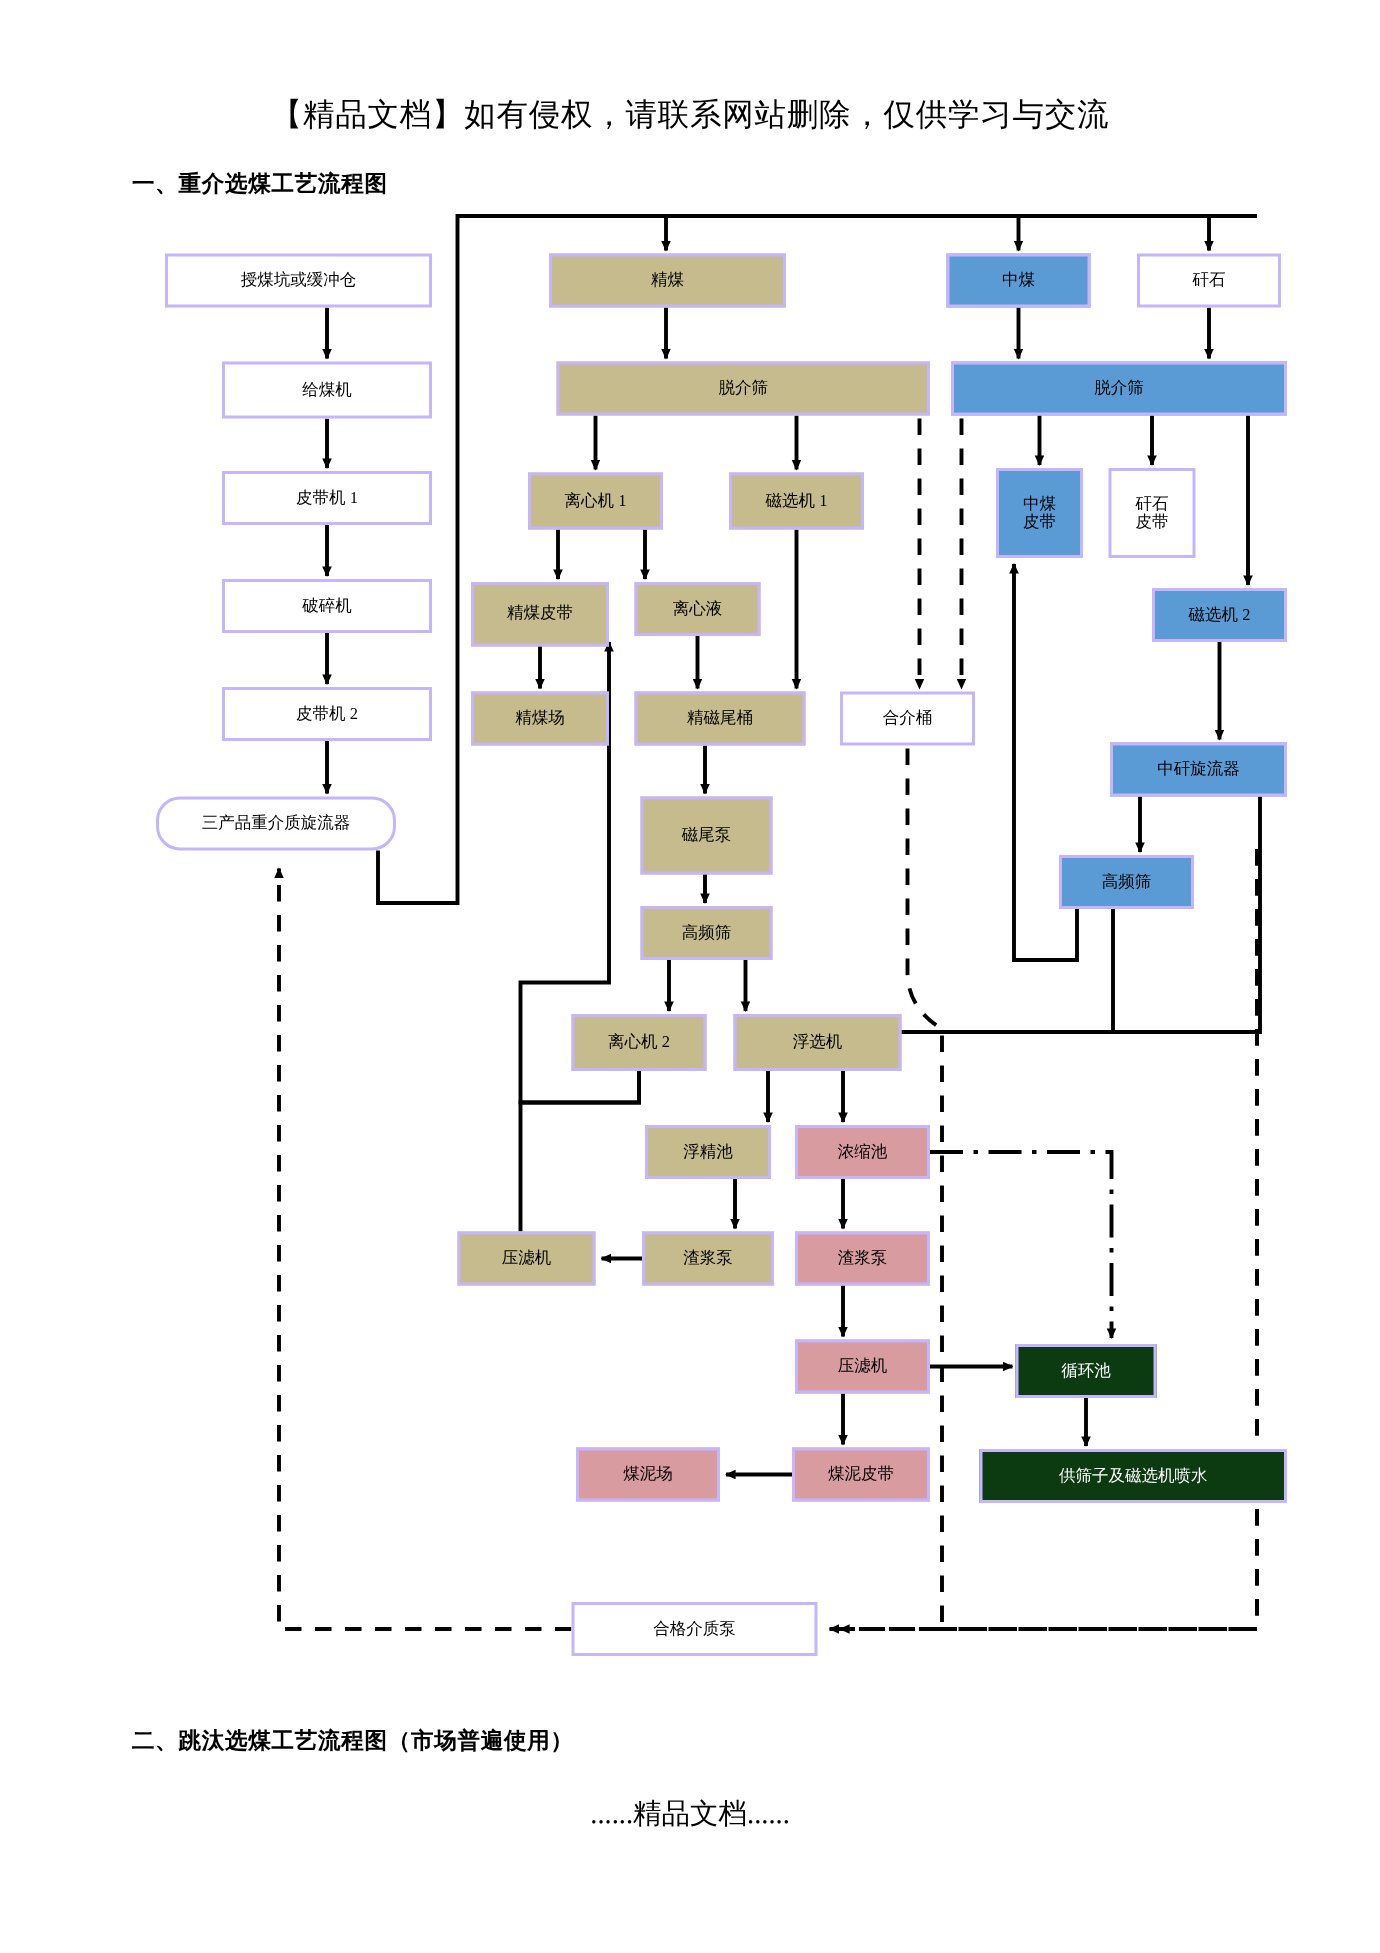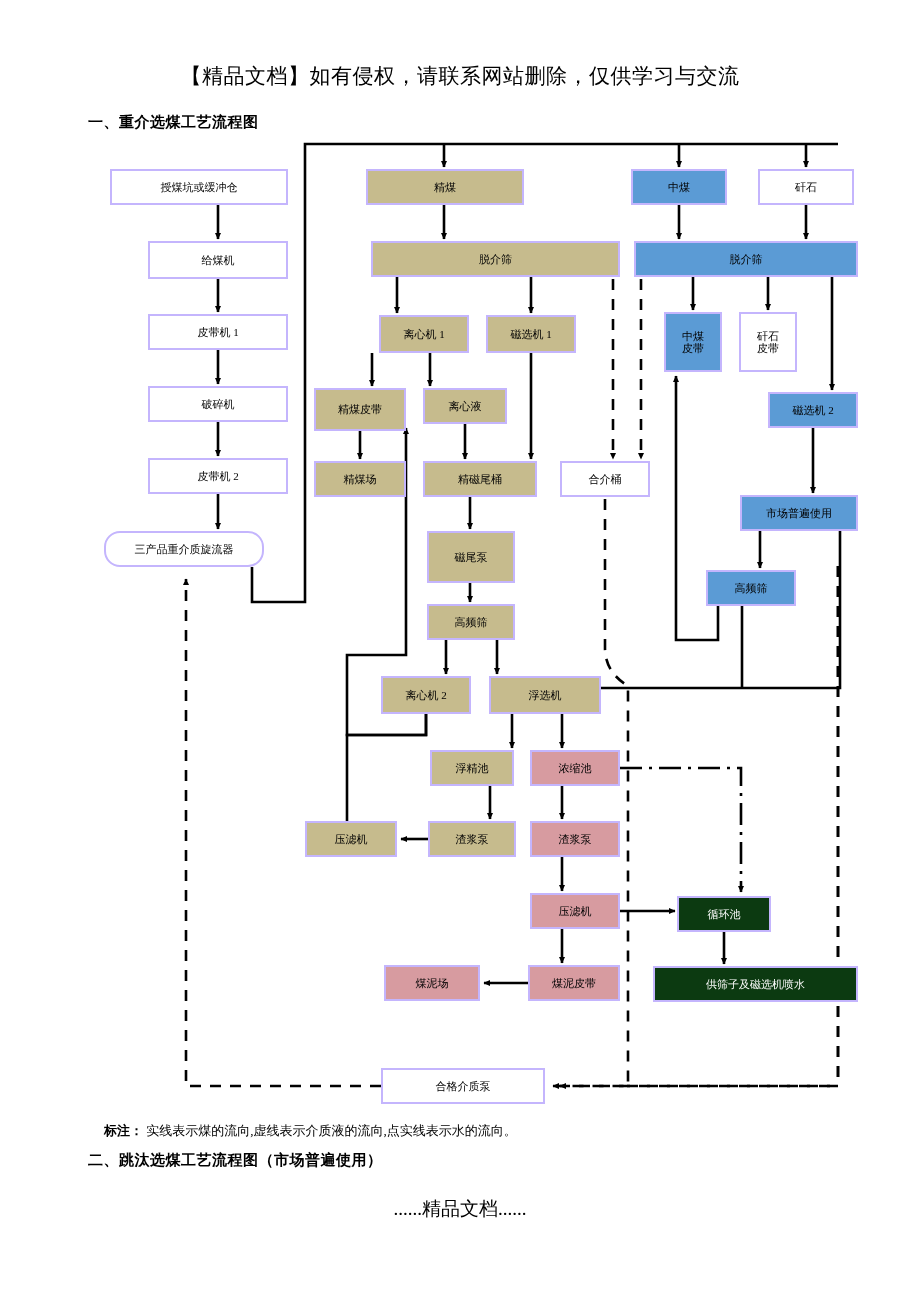--- a/index.html
+++ b/index.html
@@ -123,21 +123,21 @@
 
   <div id="boxlayer">
       <div class="bx w" style="left: 110px; top: 169px; width: 178px; height: 36px; white-space: pre-line;">授煤坑或缓冲仓</div>
       <div class="bx w" style="left: 148px; top: 241px; width: 140px; height: 38px; white-space: pre-line;">给煤机</div>
       <div class="bx w" style="left: 148px; top: 314px; width: 140px; height: 36px; white-space: pre-line;">皮带机 1</div>
       <div class="bx w" style="left: 148px; top: 386px; width: 140px; height: 36px; white-space: pre-line;">破碎机</div>
       <div class="bx w" style="left: 148px; top: 458px; width: 140px; height: 36px; white-space: pre-line;">皮带机 2</div>
       <div class="bx w" style="left: 104px; top: 531px; width: 160px; height: 36px; white-space: pre-line; border-radius: 16px;">三产品重介质旋流器</div>
       <div class="bx tan" style="left: 366px; top: 169px; width: 158px; height: 36px; white-space: pre-line; font-family: Liberation Serif, serif;">精煤</div>
       <div class="bx tan" style="left: 371px; top: 241px; width: 249px; height: 36px; white-space: pre-line;">脱介筛</div>
-      <div class="bx tan" style="left: 352px; top: 315px; width: 90px; height: 38px; white-space: pre-line; margin-left: 27px;">离心机 1</div>
+      <div class="bx tan" style="left: 352px; top: 315px; width: 90px; height: 38px; white-space: pre-line;">离心机 1</div>
       <div class="bx tan" style="left: 486px; top: 315px; width: 90px; height: 38px; white-space: pre-line;">磁选机 1</div>
       <div class="bx tan" style="left: 314px; top: 388px; width: 92px; height: 43px; white-space: pre-line;">精煤皮带</div>
       <div class="bx tan" style="left: 423px; top: 388px; width: 84px; height: 36px; white-space: pre-line;">离心液</div>
       <div class="bx tan" style="left: 314px; top: 461px; width: 92px; height: 36px; white-space: pre-line;">精煤场</div>
       <div class="bx tan" style="left: 423px; top: 461px; width: 114px; height: 36px; white-space: pre-line;">精磁尾桶</div>
       <div class="bx w" style="left: 560px; top: 461px; width: 90px; height: 36px; white-space: pre-line;">合介桶</div>
       <div class="bx tan" style="left: 427px; top: 531px; width: 88px; height: 52px; white-space: pre-line;">磁尾泵</div>
       <div class="bx tan" style="left: 427px; top: 604px; width: 88px; height: 36px; white-space: pre-line;">高频筛</div>
       <div class="bx tan" style="left: 381px; top: 676px; width: 90px; height: 38px; white-space: pre-line;">离心机 2</div>
       <div class="bx tan" style="left: 489px; top: 676px; width: 112px; height: 38px; white-space: pre-line;">浮选机</div>
@@ -150,27 +150,23 @@
       <div class="bx pink" style="left: 384px; top: 965px; width: 96px; height: 36px; white-space: pre-line;">煤泥场</div>
       <div class="bx pink" style="left: 528px; top: 965px; width: 92px; height: 36px; white-space: pre-line;">煤泥皮带</div>
       <div class="bx blue" style="left: 631px; top: 169px; width: 96px; height: 36px; white-space: pre-line;">中煤</div>
       <div class="bx w" style="left: 758px; top: 169px; width: 96px; height: 36px; white-space: pre-line;">矸石</div>
       <div class="bx blue" style="left: 634px; top: 241px; width: 224px; height: 36px; white-space: pre-line;">脱介筛</div>
       <div class="bx blue" style="left: 664px; top: 312px; width: 58px; height: 60px; white-space: pre-line;">中煤
 皮带</div>
       <div class="bx w" style="left: 739px; top: 312px; width: 58px; height: 60px; white-space: pre-line;">矸石
 皮带</div>
       <div class="bx blue" style="left: 768px; top: 392px; width: 90px; height: 36px; white-space: pre-line;">磁选机 2</div>
-      <div class="bx blue" style="left: 740px; top: 495px; width: 118px; height: 36px; white-space: pre-line;">市场普遍使用</div>
+      <div class="bx blue" style="left: 740px; top: 495px; width: 118px; height: 36px; white-space: pre-line;">中矸旋流器</div>
       <div class="bx blue" style="left: 706px; top: 570px; width: 90px; height: 36px; white-space: pre-line;">高频筛</div>
       <div class="bx grn" style="left: 677px; top: 896px; width: 94px; height: 36px; white-space: pre-line;">循环池</div>
       <div class="bx grn" style="left: 653px; top: 966px; width: 205px; height: 36px; white-space: pre-line;">供筛子及磁选机喷水</div>
       <div class="bx w" style="left: 381px; top: 1068px; width: 164px; height: 36px; white-space: pre-line;">合格介质泵</div>
     </div>
 
-  <div class="note">
-    <b>标注：</b>
-    <span class="t">实线表示煤的流向,虚线表示介质液的流向,点实线表示水的流向。</span>
-  </div>
 
   <div class="sec2">二、跳汰选煤工艺流程图（市场普遍使用）</div>
   <div class="foot">......精品文档......</div>
 </div>
 
 </body></html>

